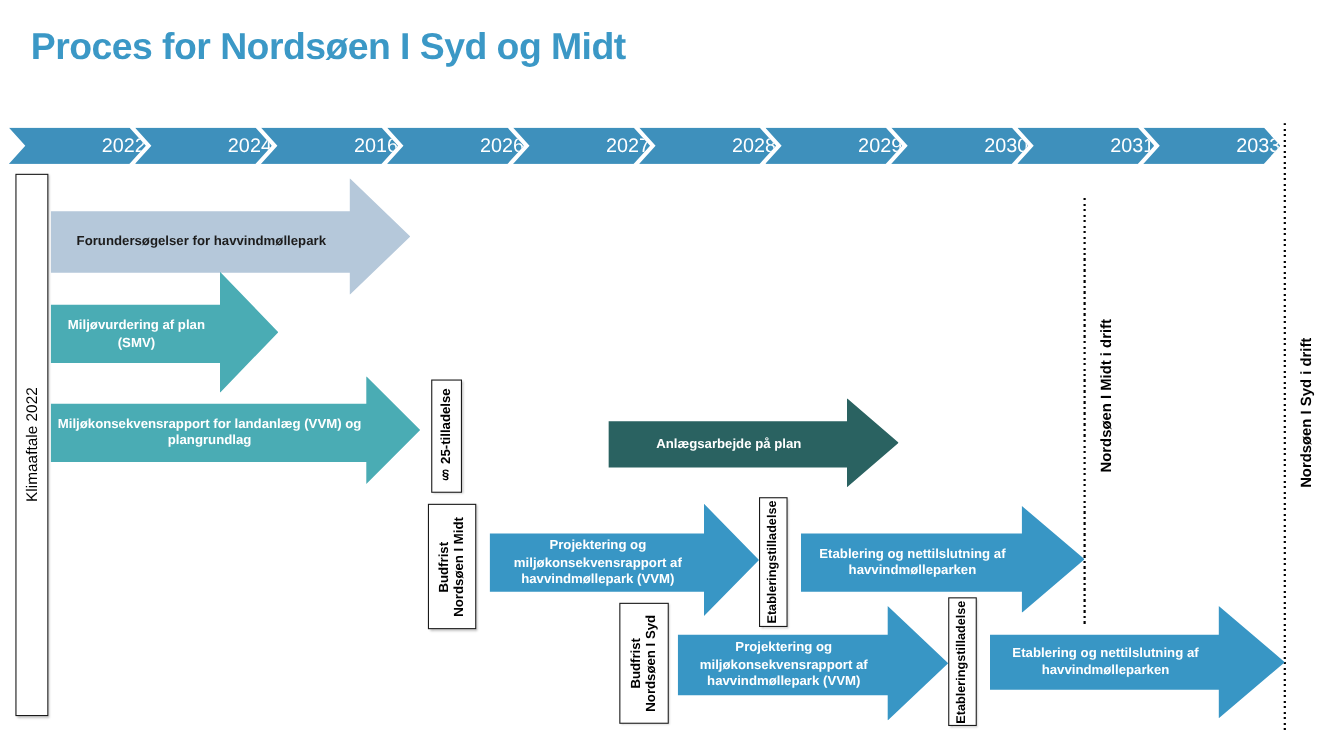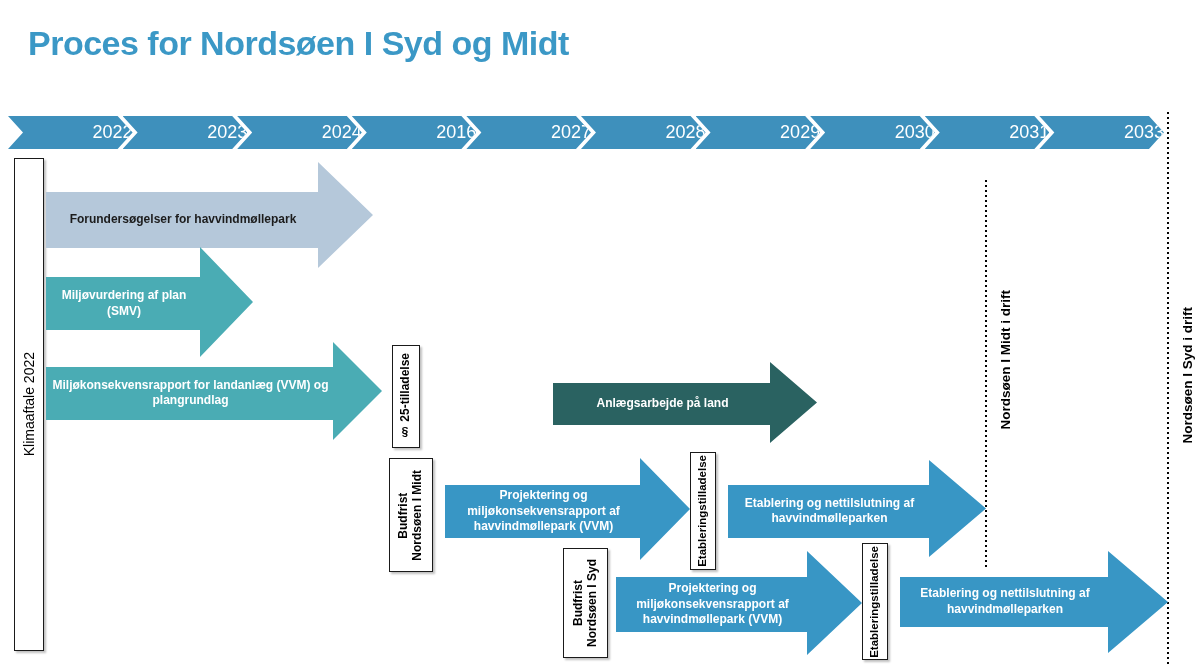--- a/index.html
+++ b/index.html
@@ -71,27 +71,27 @@
 
 <div class="stage">
 
   <div class="title">Proces for Nordsøen I Syd og Midt</div>
 
   <div class="year-band">
     <div class="chev">
         <span>2022</span>
       </div>
     <div class="chev">
-        <span>2023</span>
-      </div>
-    <div class="chev">
         <span>2024</span>
       </div>
     <div class="chev">
         <span>2016</span>
+      </div>
+    <div class="chev">
+        <span>2026</span>
       </div>
     <div class="chev">
         <span>2027</span>
       </div>
     <div class="chev">
         <span>2028</span>
       </div>
     <div class="chev">
         <span>2029</span>
       </div>
@@ -127,21 +127,21 @@
     <div class="label">Miljøvurdering af plan (SMV)</div>
   </div>
 
   <div class="arrow" style="left:46px;top:342px;width:336px;height:98px;--head:49px;--bt:25.5%;--bb:79.6%;background:var(--teal-arrow);">
     <div class="label">
         <span class="lbl-w290" style="max-width:280px;">Miljøkonsekvensrapport for landanlæg (VVM) og plangrundlag</span>
       </div>
   </div>
 
   <div class="arrow" style="left:553px;top:362px;width:264px;height:81px;--head:47px;--bt:25.9%;--bb:77.8%;background:var(--dark-teal-arrow);">
-    <div class="label">Anlægsarbejde på land</div>
+    <div class="label">Anlægsarbejde på plan</div>
   </div>
 
   <div class="arrow" style="left:445px;top:458px;width:245px;height:102px;--head:50px;--bt:26.5%;--bb:78.4%;background:var(--blue-arrow);">
     <div class="label">
         <span class="lbl-w170">Projektering og miljøkonsekvensrapport af havvindmøllepark (VVM)</span>
       </div>
   </div>
 
   <div class="arrow" style="left:728px;top:460px;width:258px;height:97px;--head:57px;--bt:25.8%;--bb:80.4%;background:var(--blue-arrow);">
     <div class="label">

